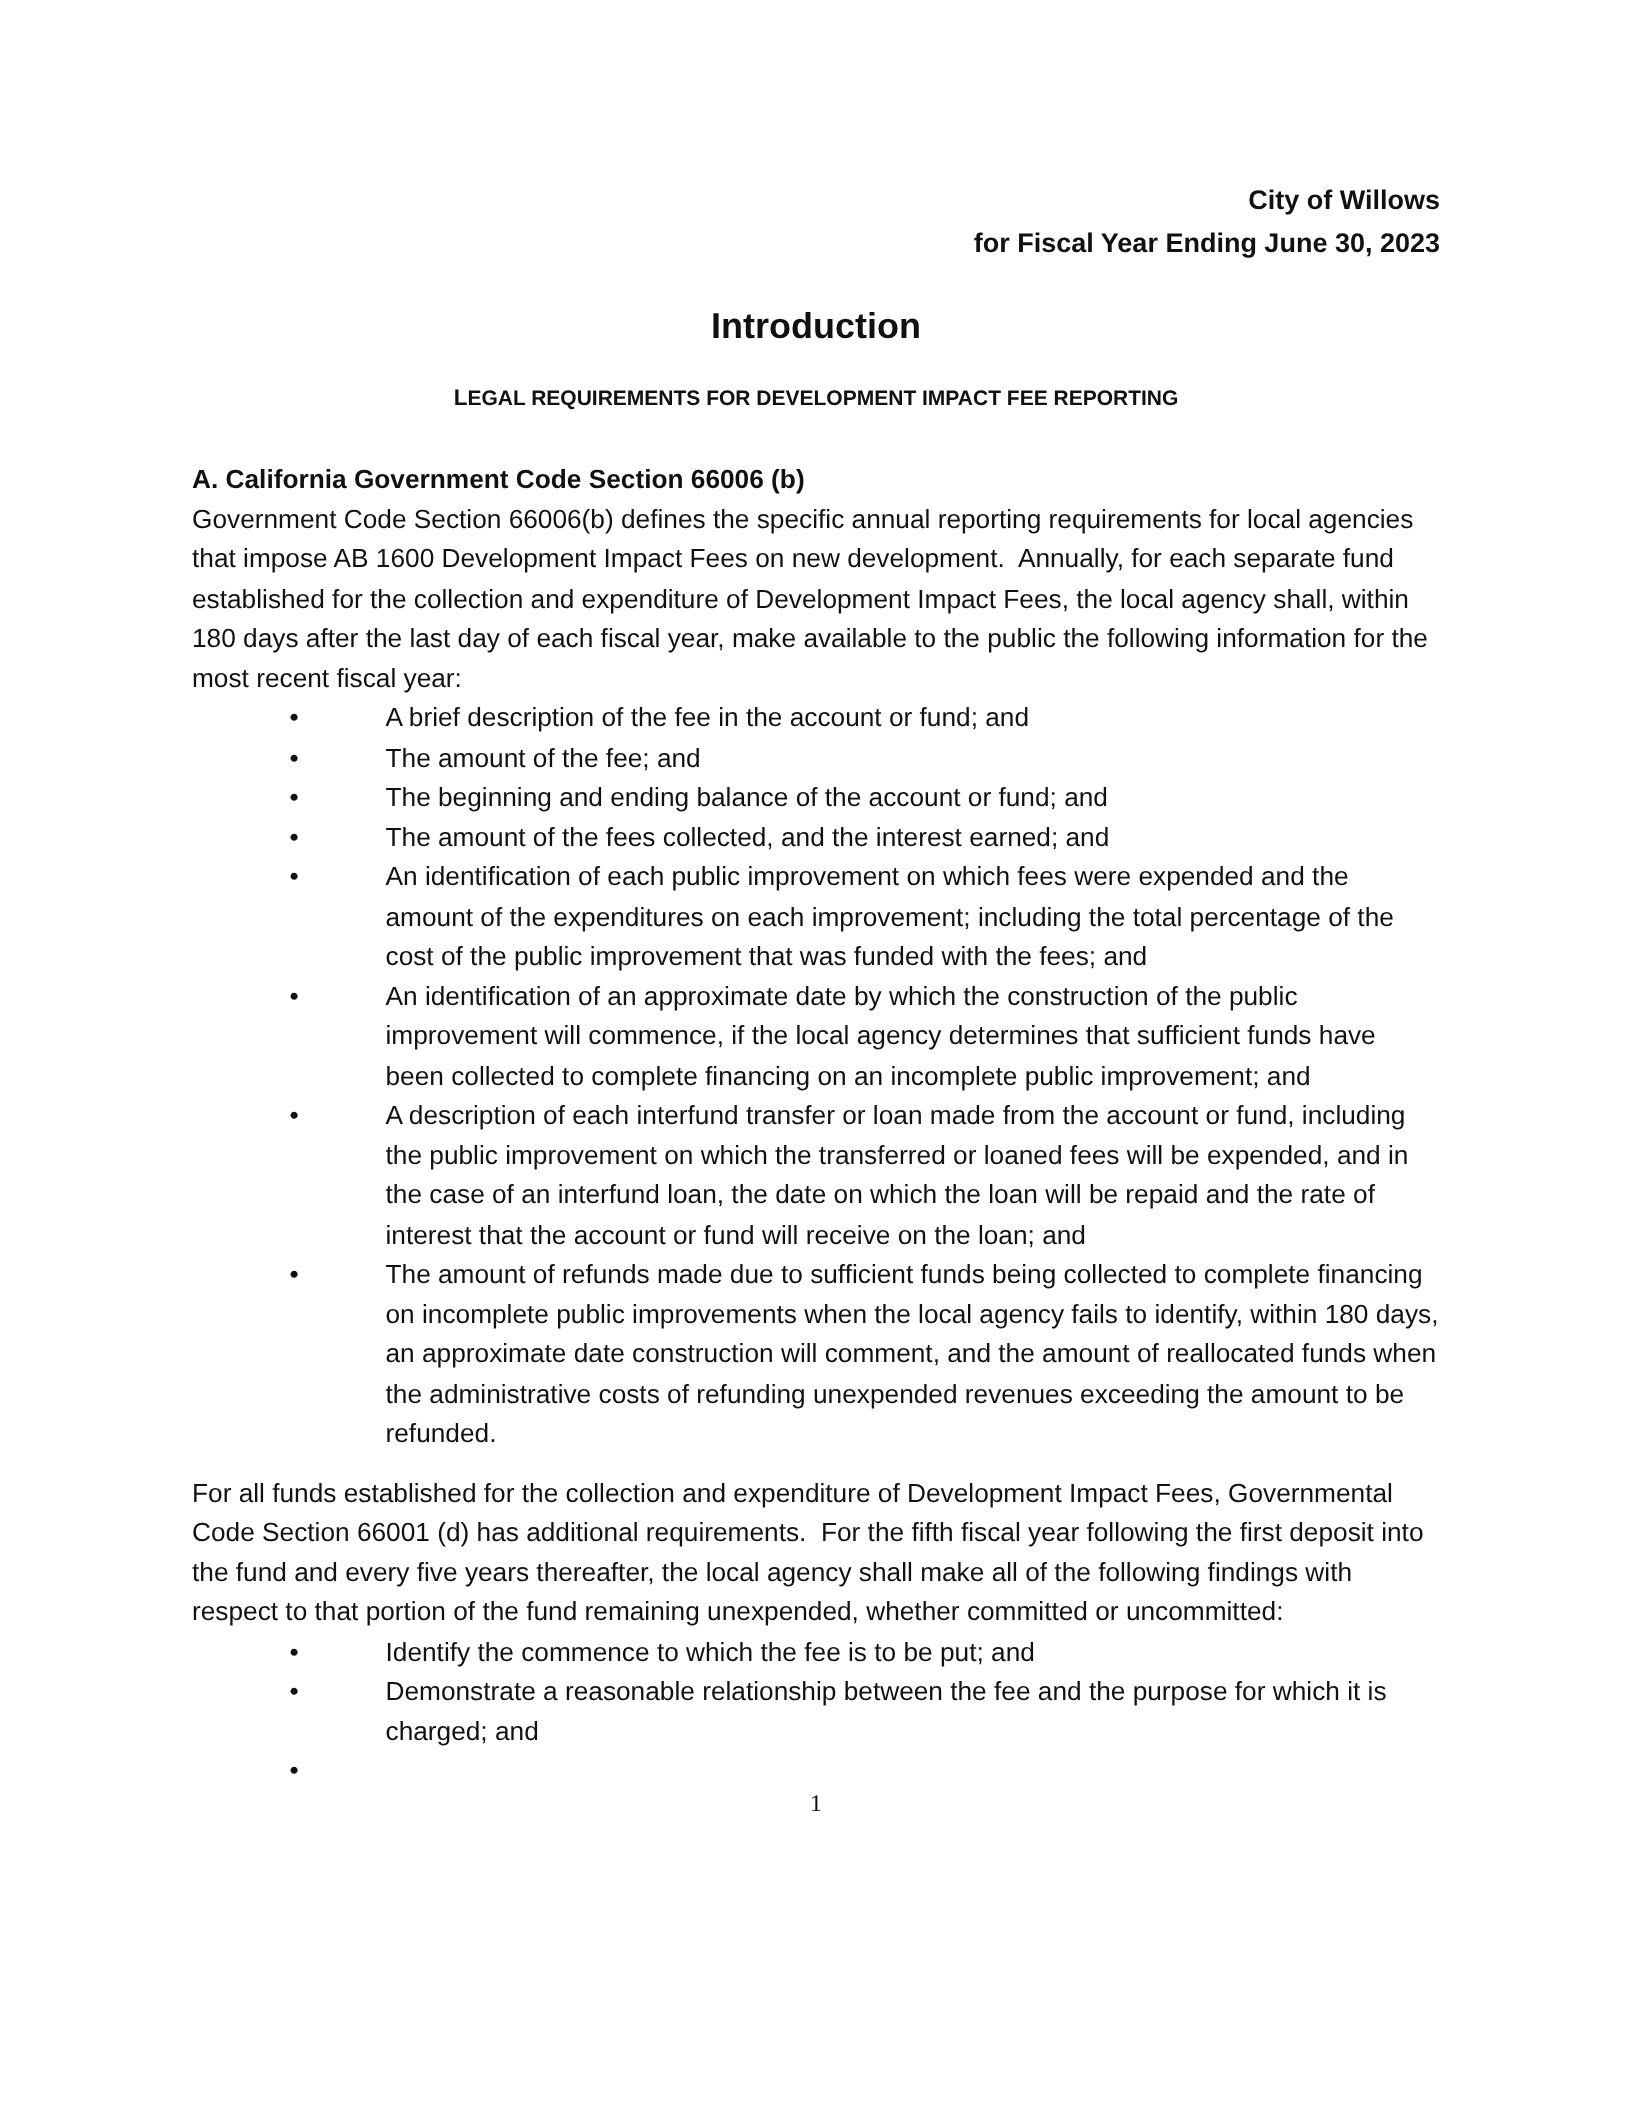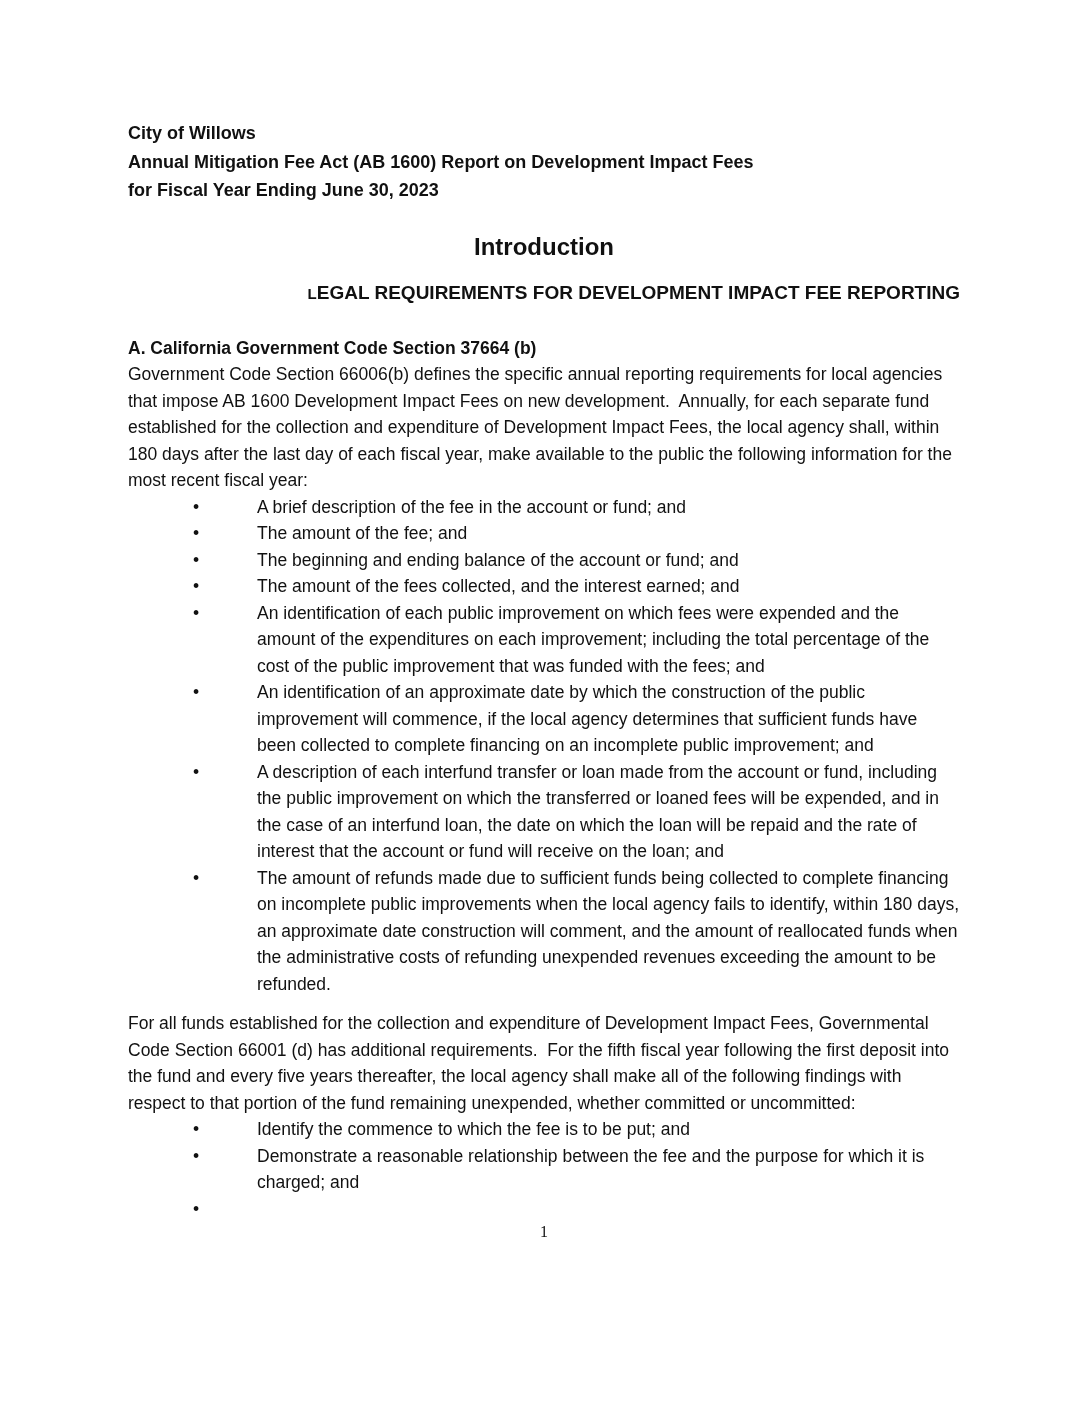--- a/index.html
+++ b/index.html
@@ -17,37 +17,37 @@
     padding: 0 128px;
     font-family: "Liberation Sans", sans-serif;
     color: #111111;
     font-size: 17.5px;
     line-height: 26.5px;
     overflow: hidden;
   }
   .text { white-space: pre-wrap; }
   .title-block {
     padding-top: 119px;
-    text-align: left;
+    text-align: right;
     font-weight: bold;
     font-size: 18px;
     line-height: 28.5px;
   }
   .intro-heading {
     margin-top: 28px;
     text-align: center;
     font-weight: bold;
     font-size: 24px;
     line-height: 28.5px;
   }
   .legal-heading {
     margin-top: 19px;
-    text-align: right;
+    text-align: center;
     font-weight: bold;
-    font-size: 19px;
+    font-size: 14px;
     line-height: 26.5px;
   }
   .legal-heading::first-letter { font-size: 15px; }
   .section { margin-top: 27px; }
   .section-b { margin-top: 13px; }
   .section-heading { font-weight: bold; }
   .bullet-list { margin: 0; padding: 0; list-style: none; }
   .bullet-item { position: relative; padding-left: 129px; }
   .bullet-marker {
     position: absolute;
@@ -63,30 +63,29 @@
     line-height: 26.5px;
   }
 </style>
 </head>
 <body>
 
 <div class="page">
 
   <div class="title-block">
     <div>City of Willows</div>
-    <div>Annual Mitigation Fee Act (AB 1600) Report on Development Impact Fees</div>
     <div>for Fiscal Year Ending June 30, 2023</div>
   </div>
 
   <div class="intro-heading">Introduction</div>
 
   <div class="legal-heading">LEGAL REQUIREMENTS FOR DEVELOPMENT IMPACT FEE REPORTING</div>
 
   <div class="section section-a">
-    <div class="section-heading">A. California Government Code Section 37664 (b)</div>
+    <div class="section-heading">A. California Government Code Section 66006 (b)</div>
     <div class="text">Government Code Section 66006(b) defines the specific annual reporting requirements for local agencies that impose AB 1600 Development Impact Fees on new development.  Annually, for each separate fund established for the collection and expenditure of Development Impact Fees, the local agency shall, within 180 days after the last day of each fiscal year, make available to the public the following information for the most recent fiscal year:</div>
     <ul class="bullet-list">
       <li class="bullet-item">
         <span class="bullet-marker">•</span>
         <span class="text">A brief description of the fee in the account or fund; and</span>
       </li>
       <li class="bullet-item">
         <span class="bullet-marker">•</span>
         <span class="text">The amount of the fee; and</span>
       </li>

